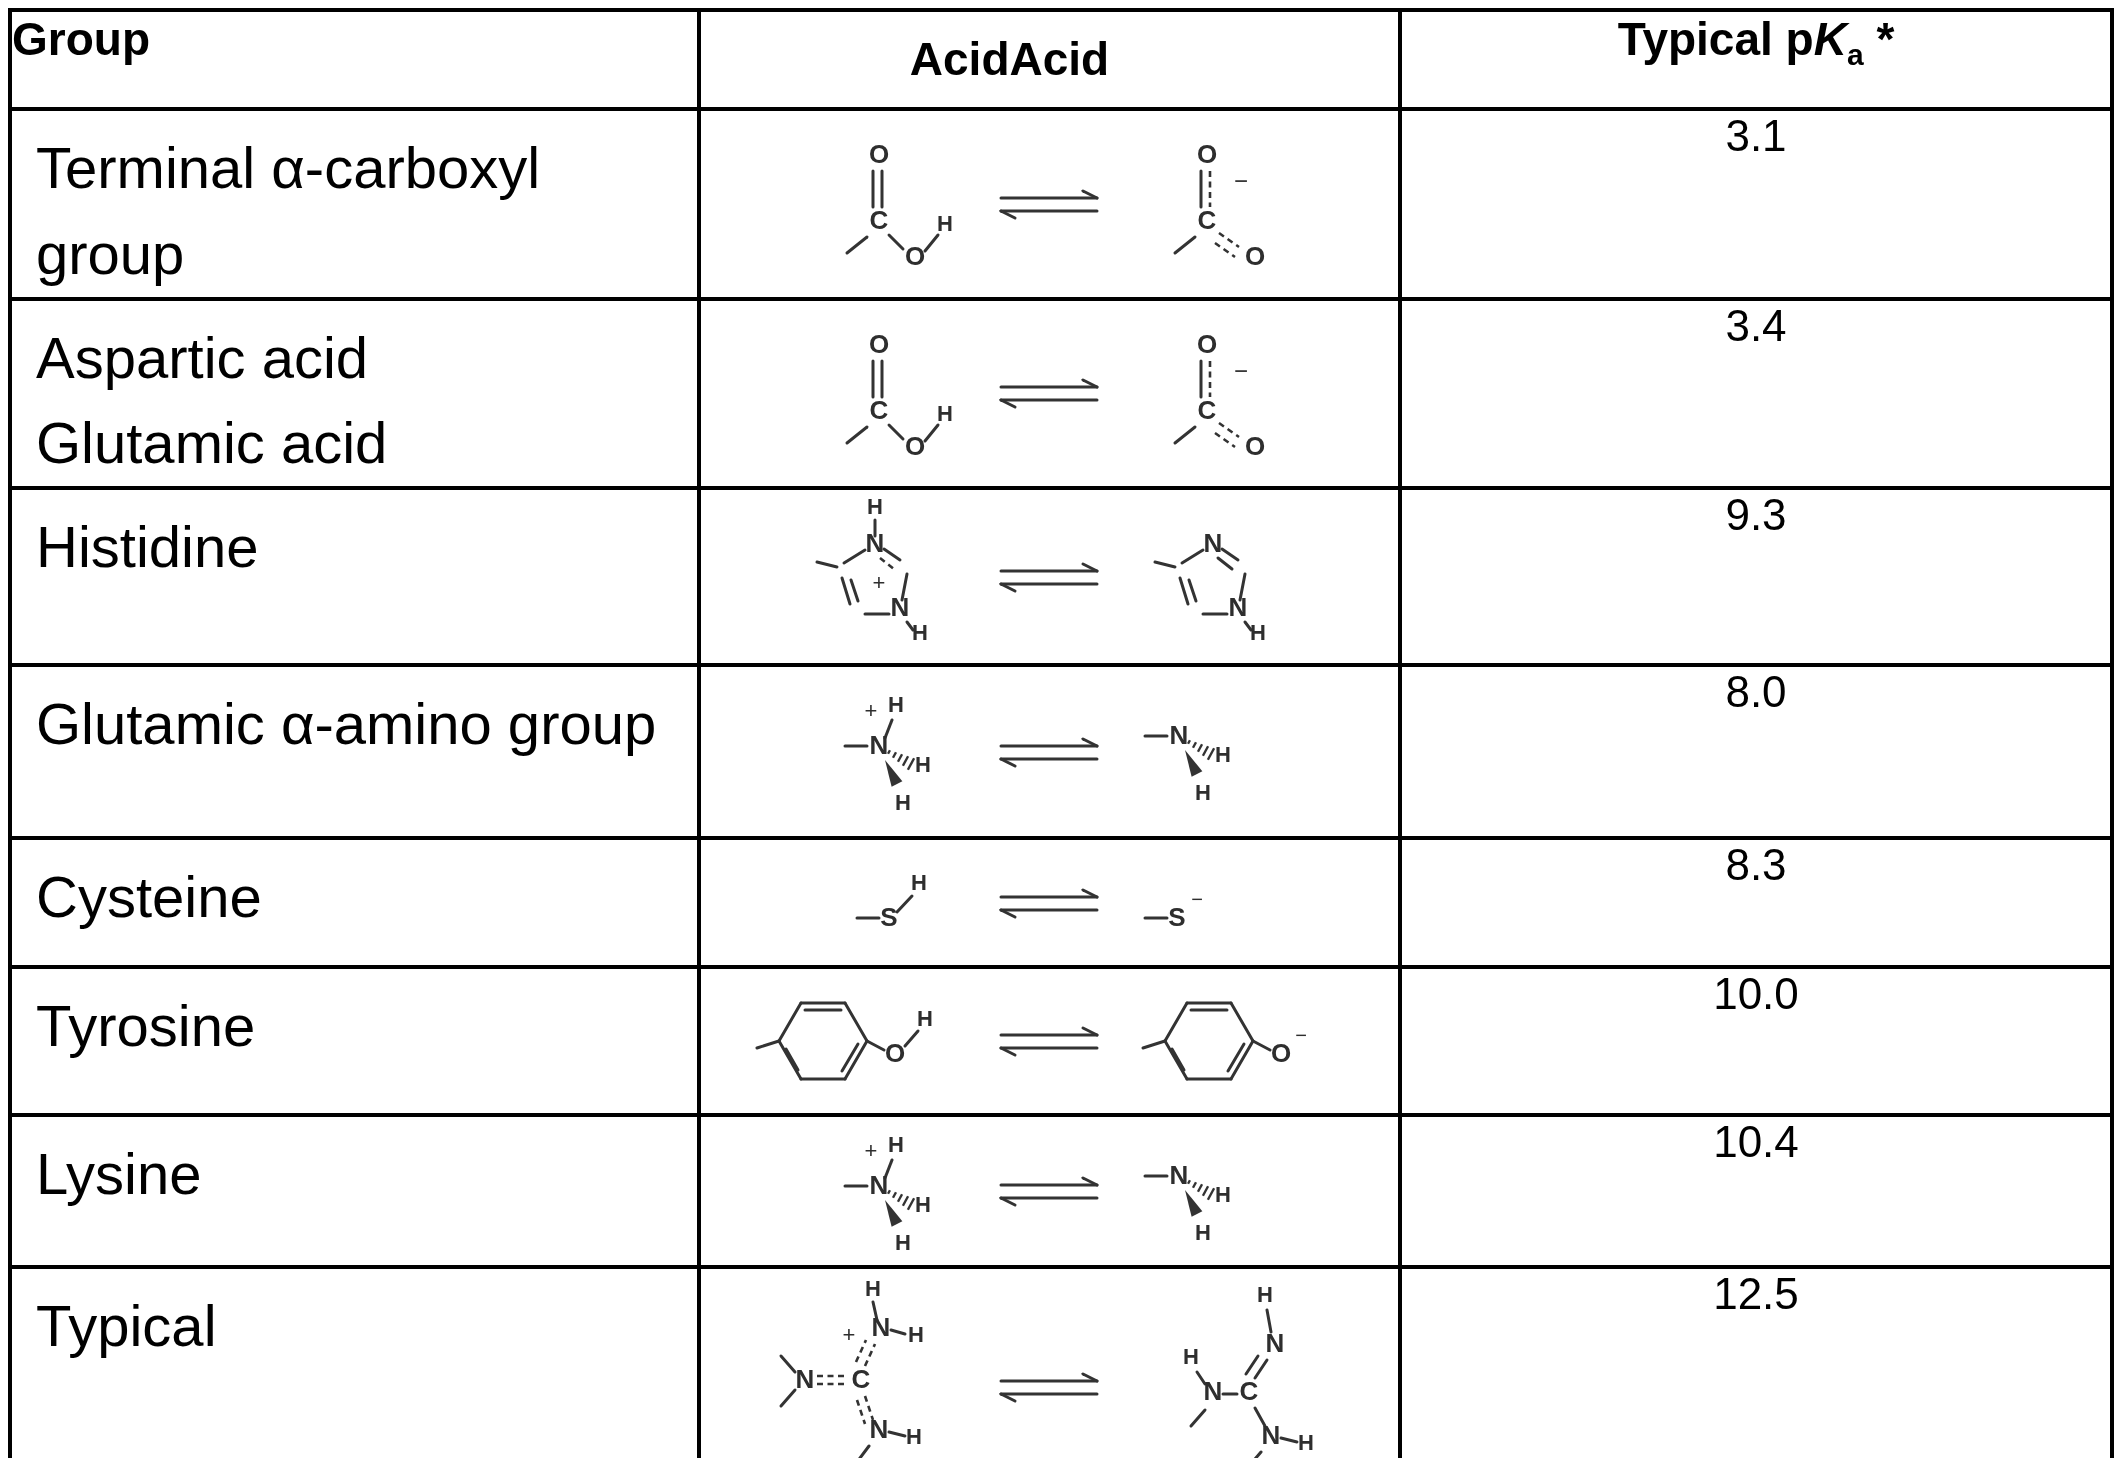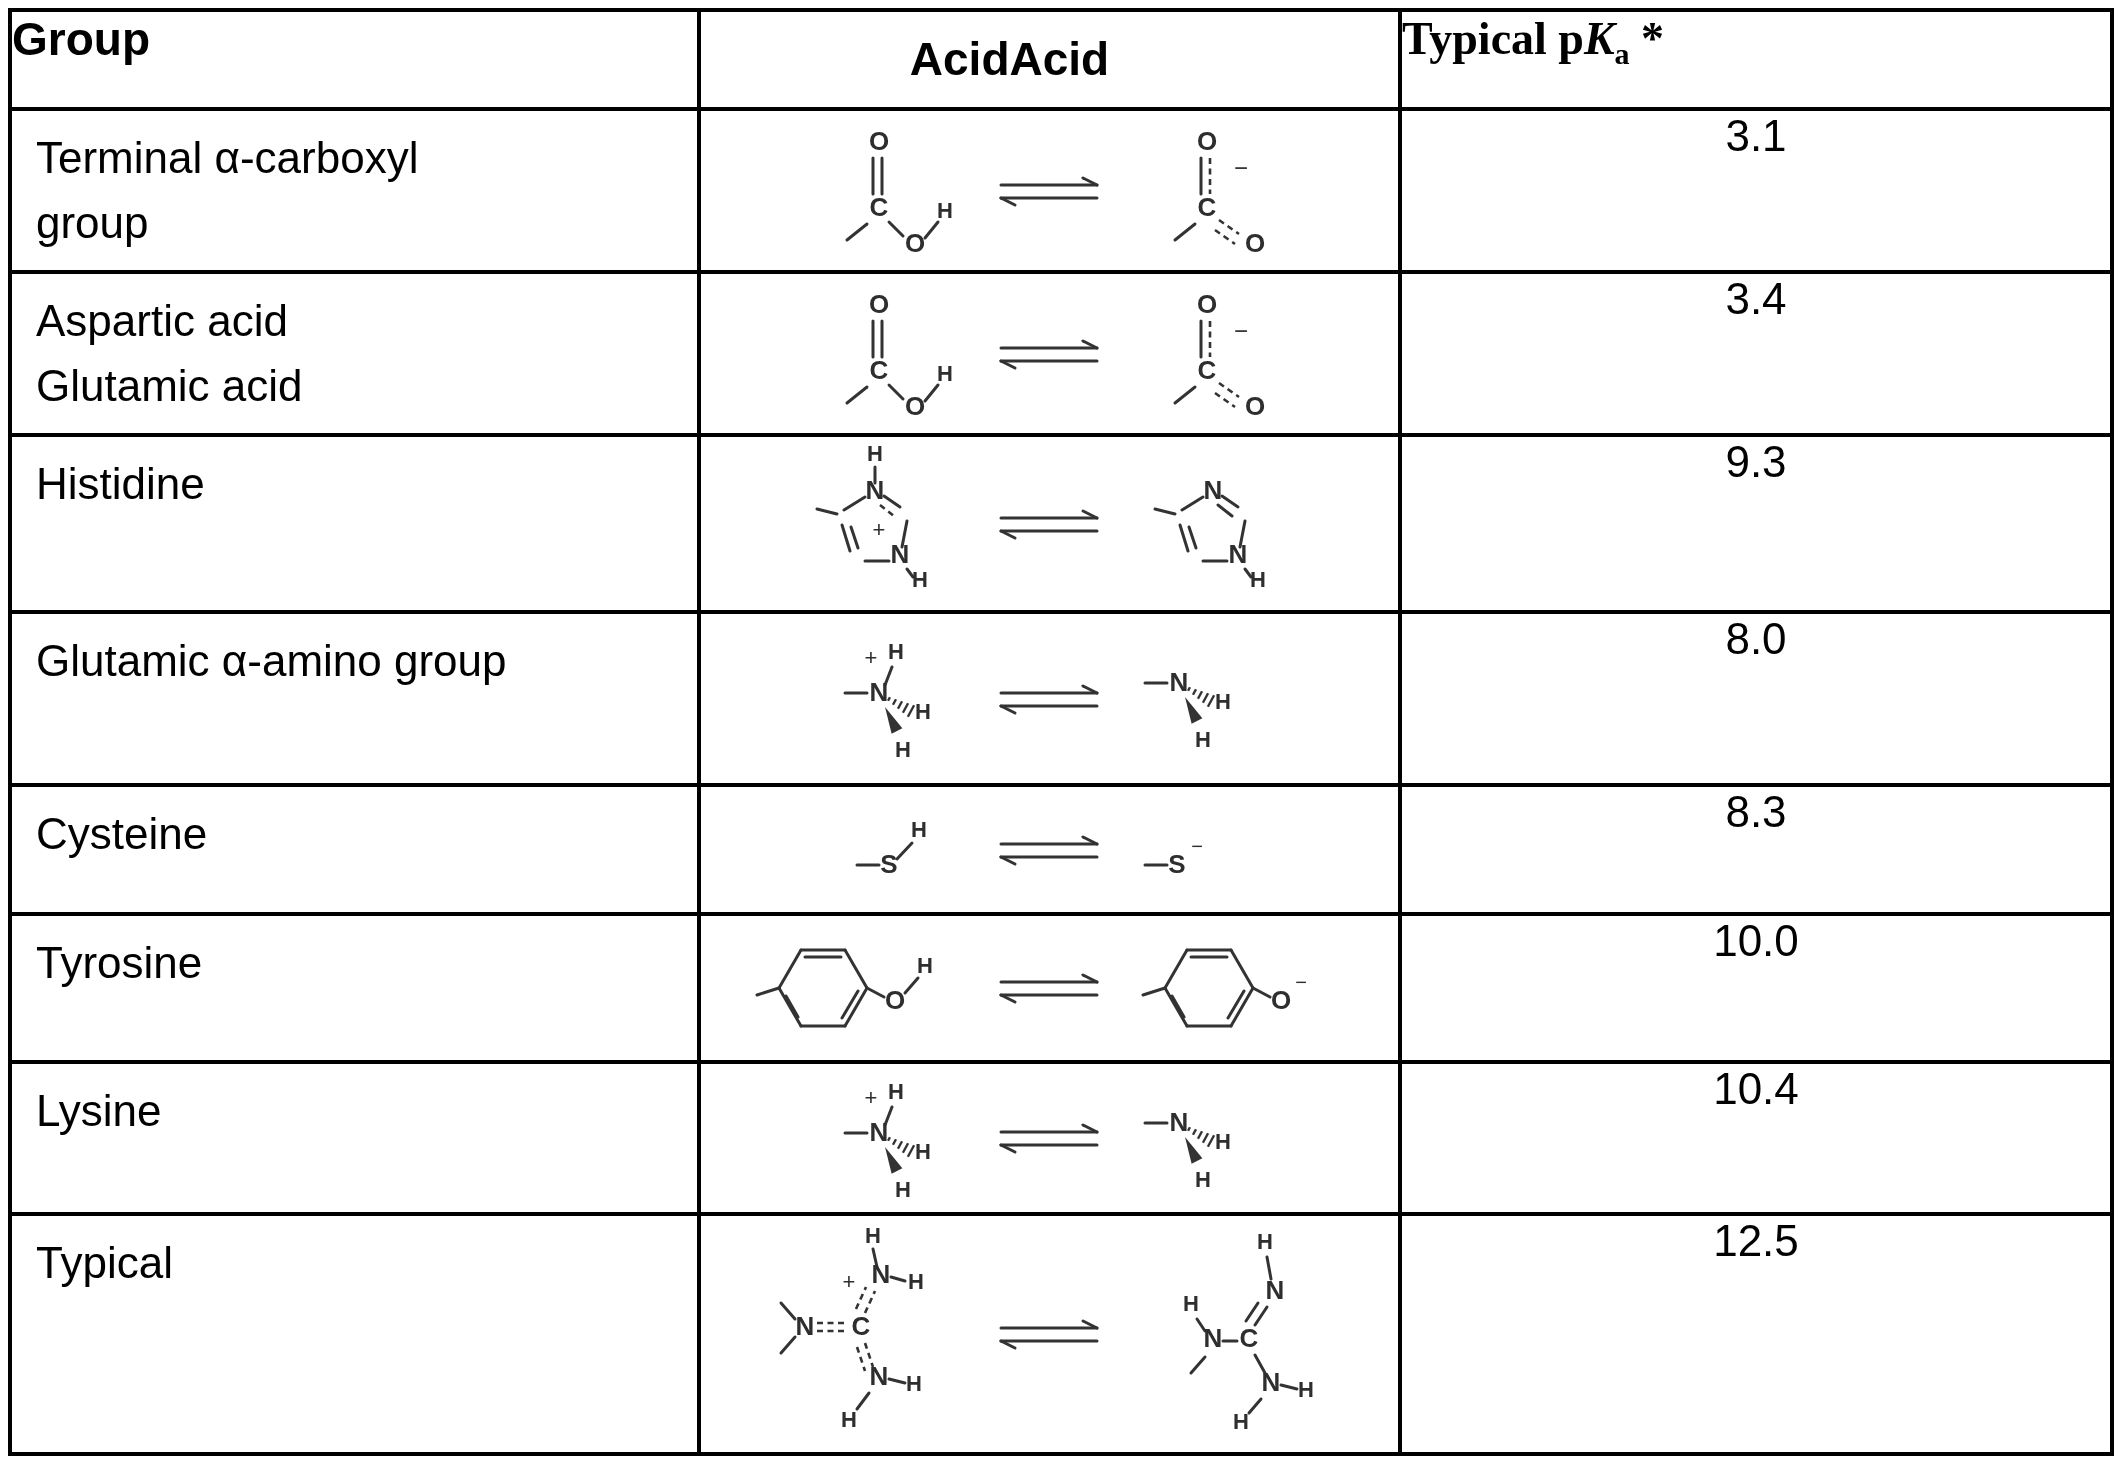--- a/index.html
+++ b/index.html
@@ -30,26 +30,26 @@
     background: #ffffff;
   }
   
   th { font-weight: bold; font-size: 46px; text-align: left; }
   th.h-group { padding: 20px 0 0 24px; }
   th.h-ab .ab-head {
     display: flex;
     justify-content: center;
     padding: 20px 104px 0 24px;
   }
-  th.h-pka { text-align: left; padding-top: 20px; font-family: Liberation Serif, serif; }
+  th.h-pka { text-align: center; padding-top: 20px; }
   th.h-pka .k-ital { font-style: italic; font-weight: bold; }
   th.h-pka sub { font-size: 30px; font-weight: bold; }
   
   td.c-group {
-    font-size: 44px;
+    font-size: 58px;
     line-height: 1.48;
   }
   td.c-group .gtxt {
     padding: 14px 18px 0 24px;
     white-space: pre-line;
   }
   td.c-pka {
     font-size: 44px;
     text-align: center;
   }

